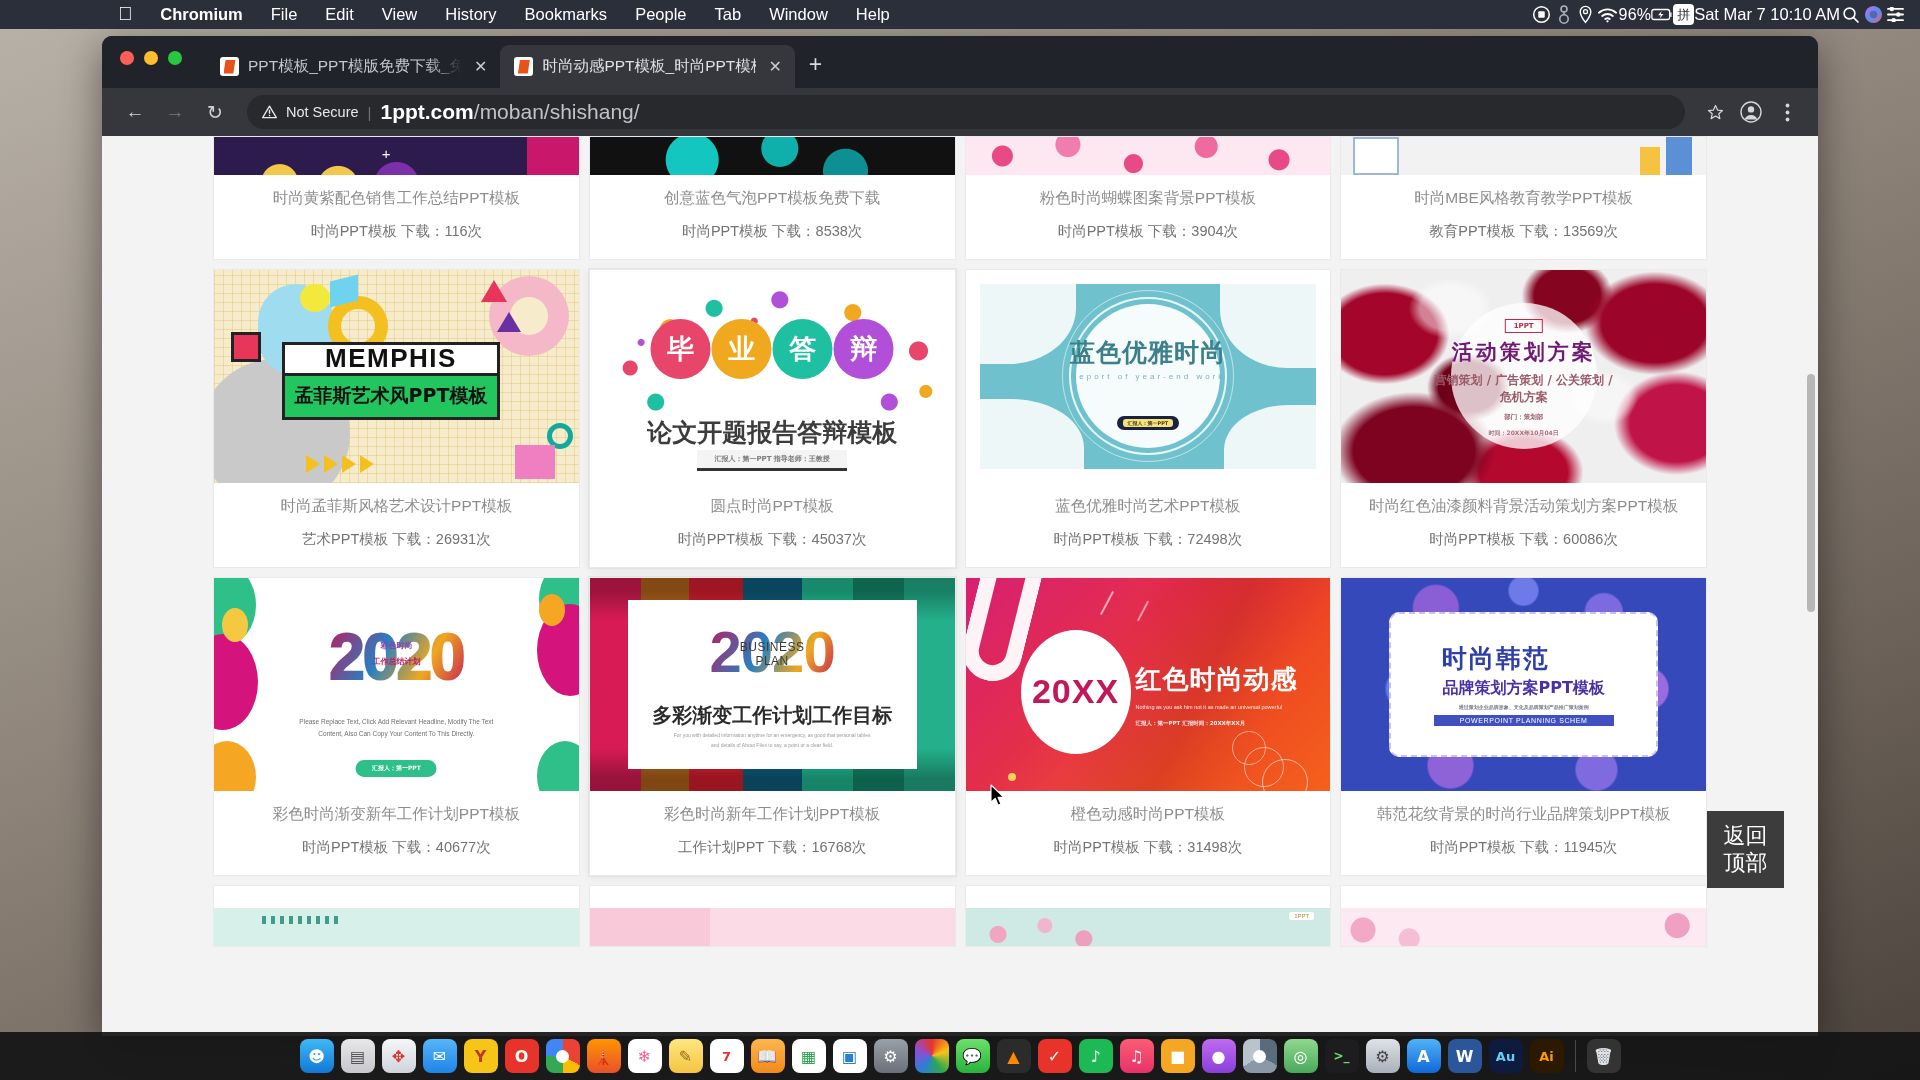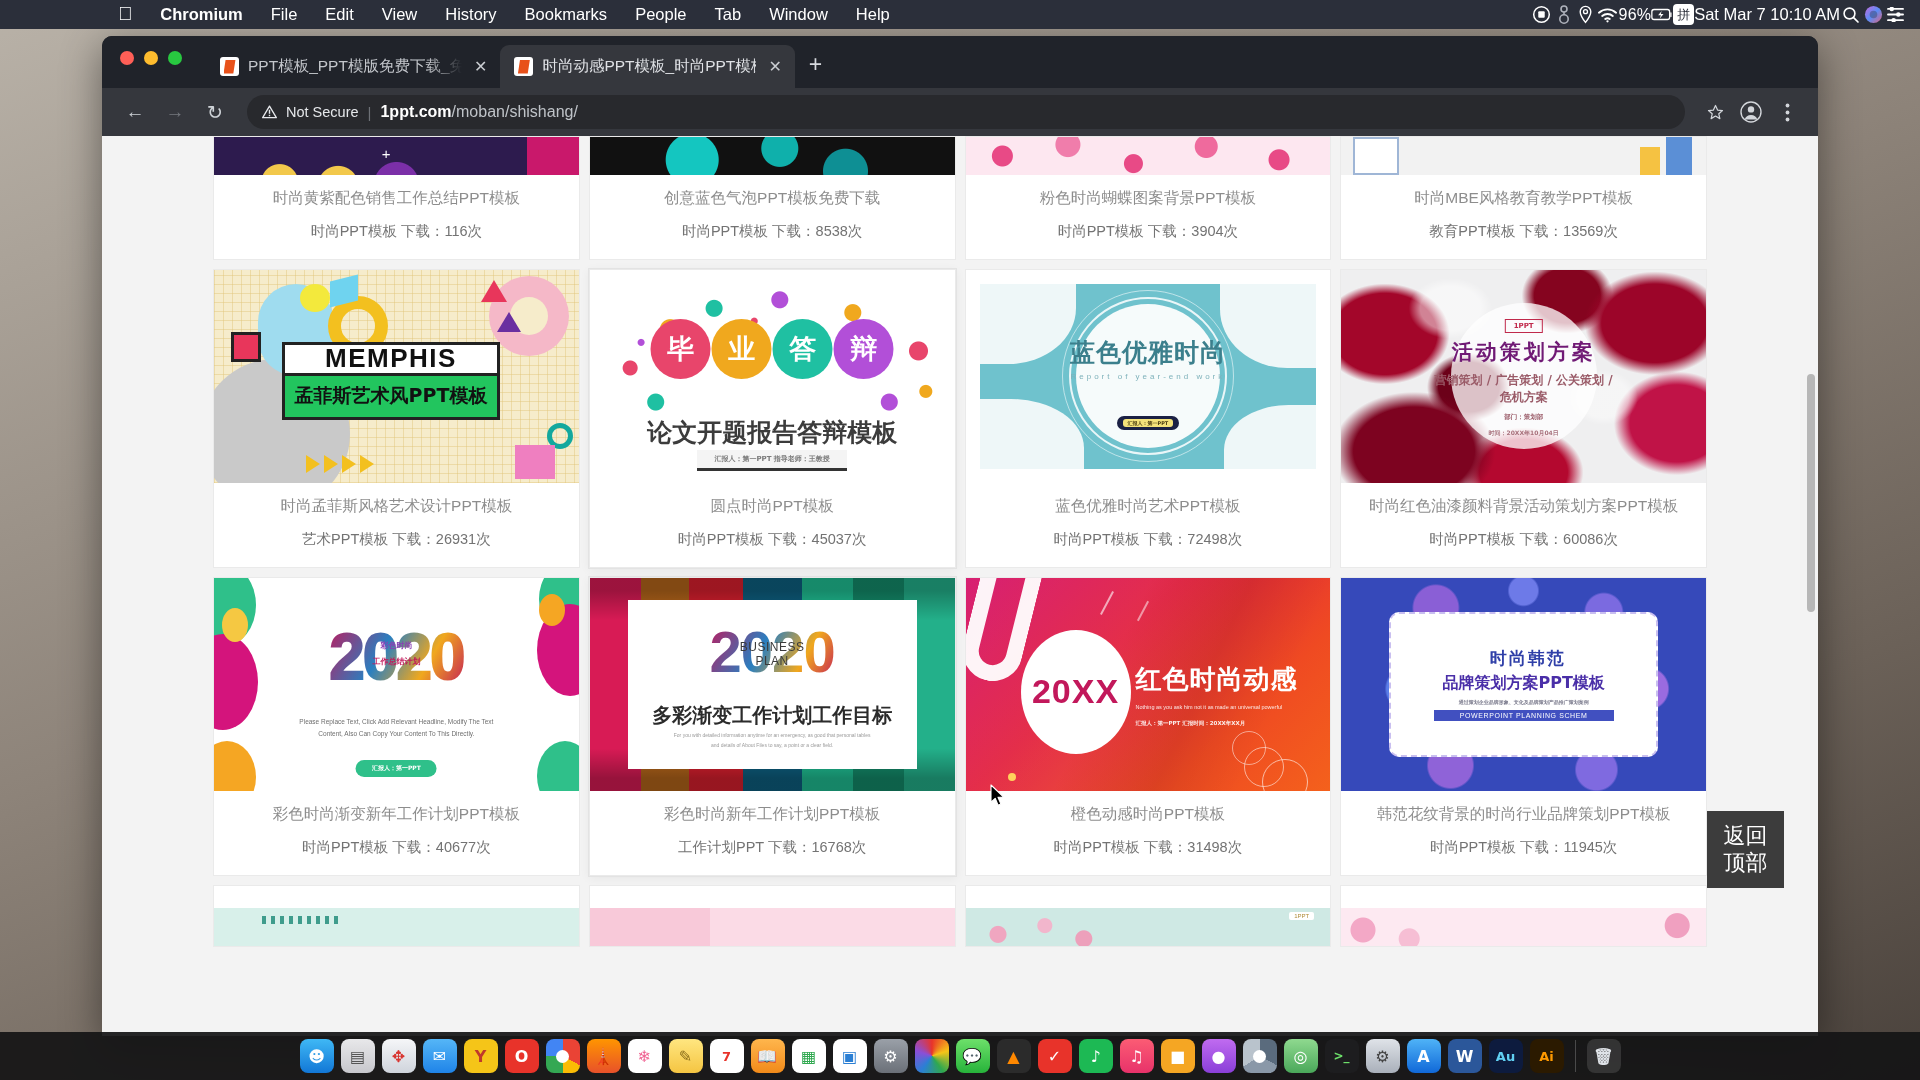--- a/index.html
+++ b/index.html
@@ -63,21 +63,21 @@
   .navbtn{ width:34px;height:34px;display:flex;align-items:center;justify-content:center;
            color:#cfd3d8; font-size:19px; border-radius:50%; }
   .navbtn.dim{ color:#75797f; }
   .omnibox{
     flex:1; height:34px; background:#28292d; border-radius:17px;
     display:flex; align-items:center; padding:0 15px; margin:0 9px; gap:9px;
   }
   .warn{ color:#e6e8eb; font-size:13px; display:flex; align-items:center; }
   .notsecure{ color:#e6e8eb; font-size:14.5px; }
   .obsep{ color:#6d7076; font-size:15px; }
-  .url{ font-size:16px; color:#bfc3c8; }
+  .url{ font-size:21px; color:#bfc3c8; }
   .url b{ color:#ffffff; font-weight:bold; }
   .tb-icn{ width:30px;height:30px;display:flex;align-items:center;justify-content:center;color:#d3d6db; }
 
   
   .viewport{ position:relative; height:900px; background:#f3f3f3; overflow:hidden; }
   .page{ position:absolute; left:0; top:0; width:100%; }
   .grid{ width:1494px; margin:0 auto; padding-top:0; }
   .row{ display:flex; gap:9px; margin-bottom:9px; }
   .card{ width:369px; background:#fff; border:1px solid #eaeaea; }
   .card.hl{ box-shadow:0 0 0 1px #e3e3e3, 0 2px 10px rgba(0,0,0,.06); }
@@ -548,21 +548,21 @@
               <div class="a-fill" style="background:
                  radial-gradient(circle at 26% 14%, #8a5fd6 0 22px, transparent 24px),
                  radial-gradient(circle at 72% 16%, #7b6ae0 0 18px, transparent 20px),
                  radial-gradient(circle at 18% 52%, #5b7ee8 0 20px, transparent 22px),
                  radial-gradient(circle at 84% 52%, #9a6be0 0 20px, transparent 22px),
                  radial-gradient(circle at 30% 88%, #8f63d8 0 22px, transparent 24px),
                  radial-gradient(circle at 70% 90%, #7f6ae0 0 20px, transparent 22px),
                  radial-gradient(circle at 50% 6%, #6d7ae8 0 14px, transparent 16px);"></div>
               <div style="position:absolute;left:48px;right:48px;top:34px;bottom:34px;background:#fff;border-radius:10px;border:2px dashed #c9bff0;"></div>
               <div class="ctr" style="top:50%;width:180px;">
-                <div class="cn" style="font-size:17px;color:#2f3fa8;font-weight:bold;letter-spacing:2px;text-align:center;padding-left:8px;">时尚韩范</div>
+                <div class="cn" style="font-size:25px;color:#2f3fa8;font-weight:bold;letter-spacing:2px;text-align:left;padding-left:8px;">时尚韩范</div>
                 <div class="cn" style="font-size:16px;color:#4a2fa8;font-weight:bold;margin-top:3px;">品牌策划方案PPT模板</div>
                 <div class="cn" style="font-size:5px;color:#7a7a8c;margin-top:5px;">通过策划企业品牌形象、文化及品牌策划产品推广策划案例</div>
                 <div style="margin-top:5px;background:#4150c0;color:#fff;font-size:7px;padding:2px 0;letter-spacing:.6px;font-family:'Liberation Sans',sans-serif;">POWERPOINT  PLANNING SCHEM</div>
               </div>
             </div>
             <div class="cap">
               <div class="t">韩范花纹背景的时尚行业品牌策划PPT模板</div>
               <div class="m">时尚PPT模板  下载：11945次</div>
             </div>
           </div>

